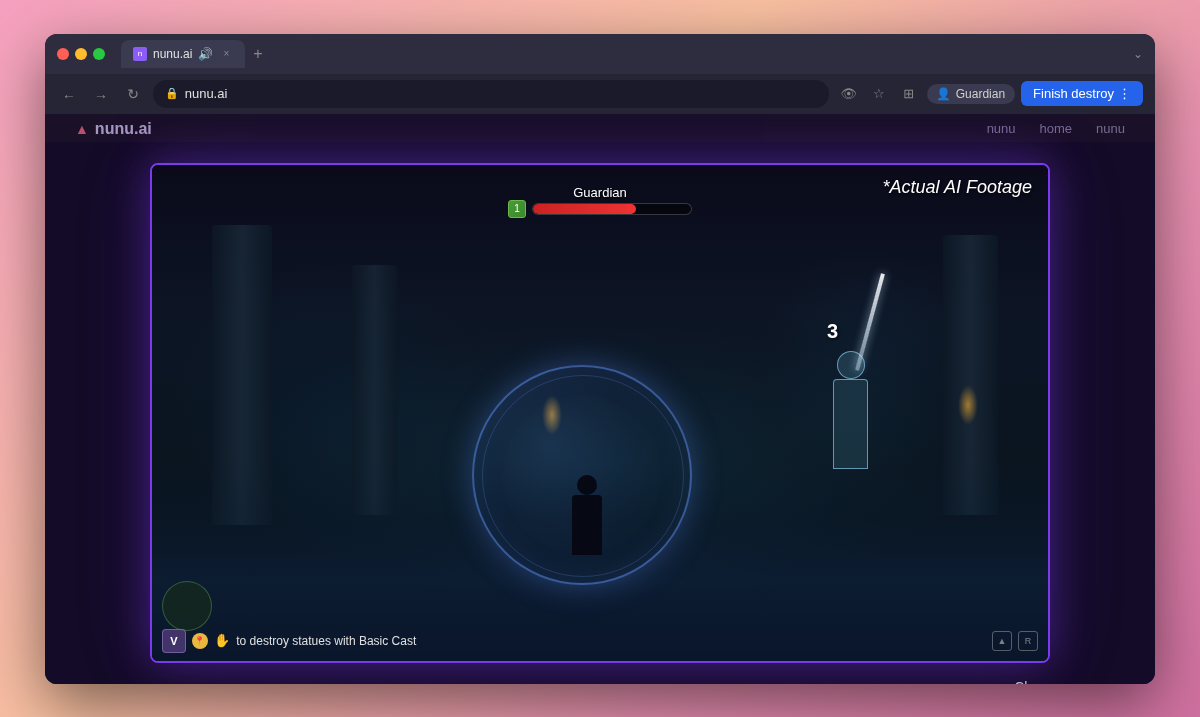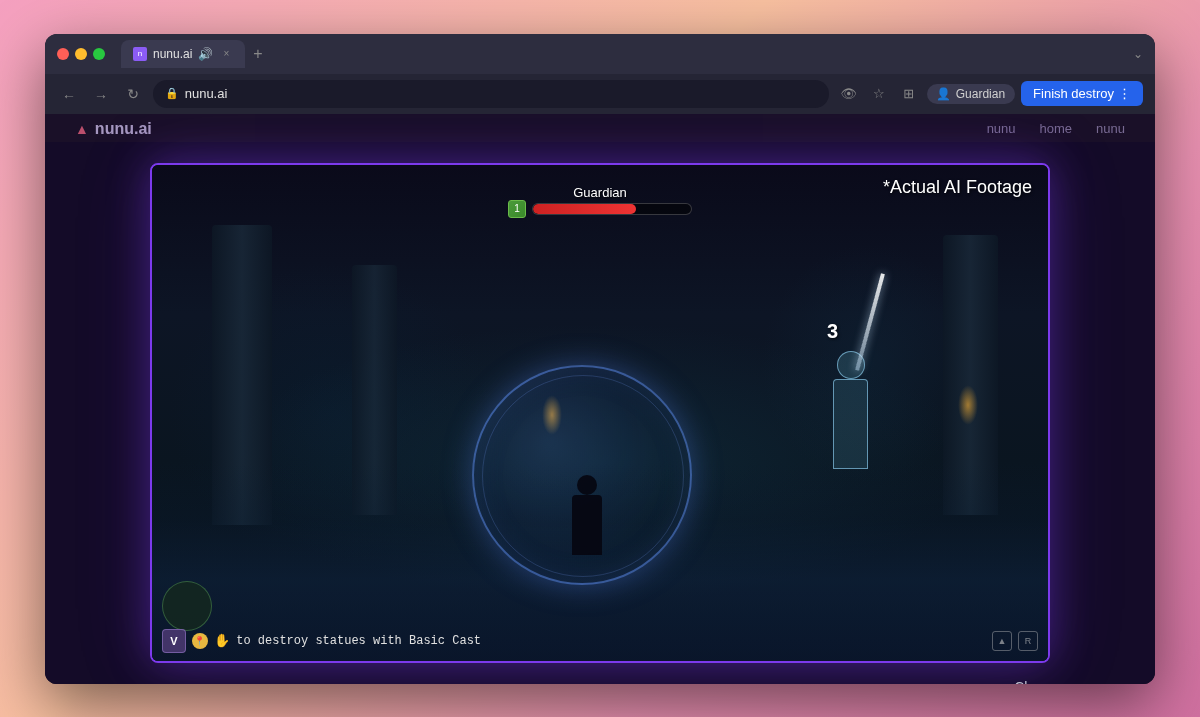--- a/index.html
+++ b/index.html
@@ -278,20 +278,21 @@
       border: 2px solid #7c3aed;
       box-shadow: 0 0 40px rgba(124, 58, 237, 0.4), 0 0 80px rgba(124, 58, 237, 0.15);
     }
 
     .actual-ai-footage {
       position: absolute;
       top: 12px;
       right: 16px;
       color: white;
       font-size: 18px;
+      font-style: italic;
       font-weight: 500;
       z-index: 10;
       text-shadow: 1px 1px 3px rgba(0,0,0,0.8);
     }
 
     
     .game-scene {
       width: 100%;
       height: 100%;
       position: relative;
@@ -570,21 +571,20 @@
     }
 
     .hint-hand {
       color: #d0d0d0;
       font-size: 13px;
     }
 
     .hint-text {
       color: #e0e0e0;
       font-size: 12px;
-      font-family: Liberation Mono, monospace;
     }
 
     
     .bottom-right-hud {
       display: flex;
       align-items: center;
       gap: 6px;
     }
 
     .hud-icon {

